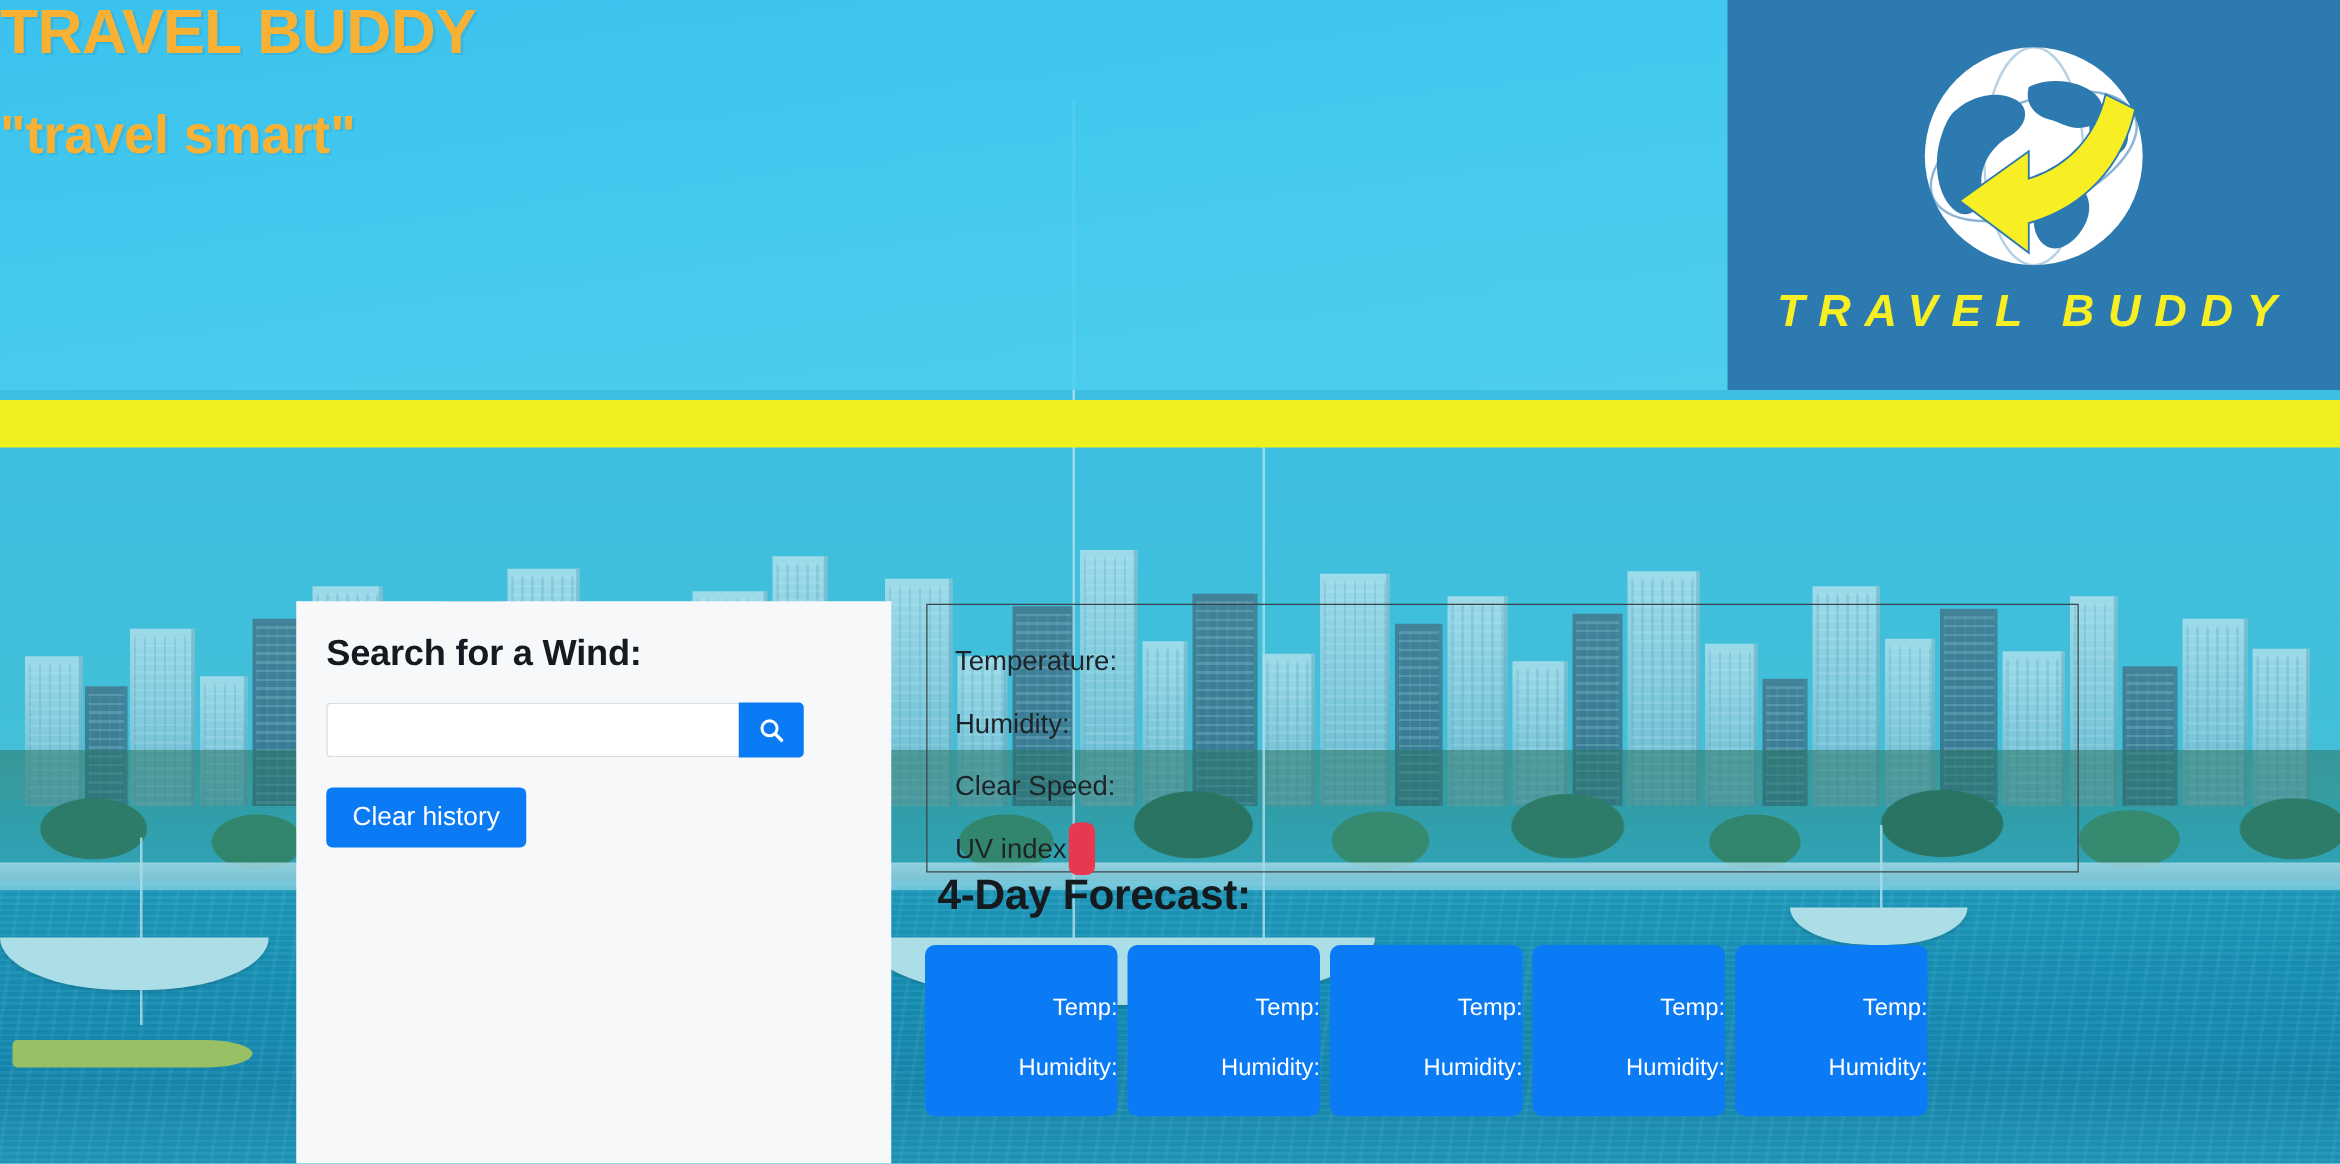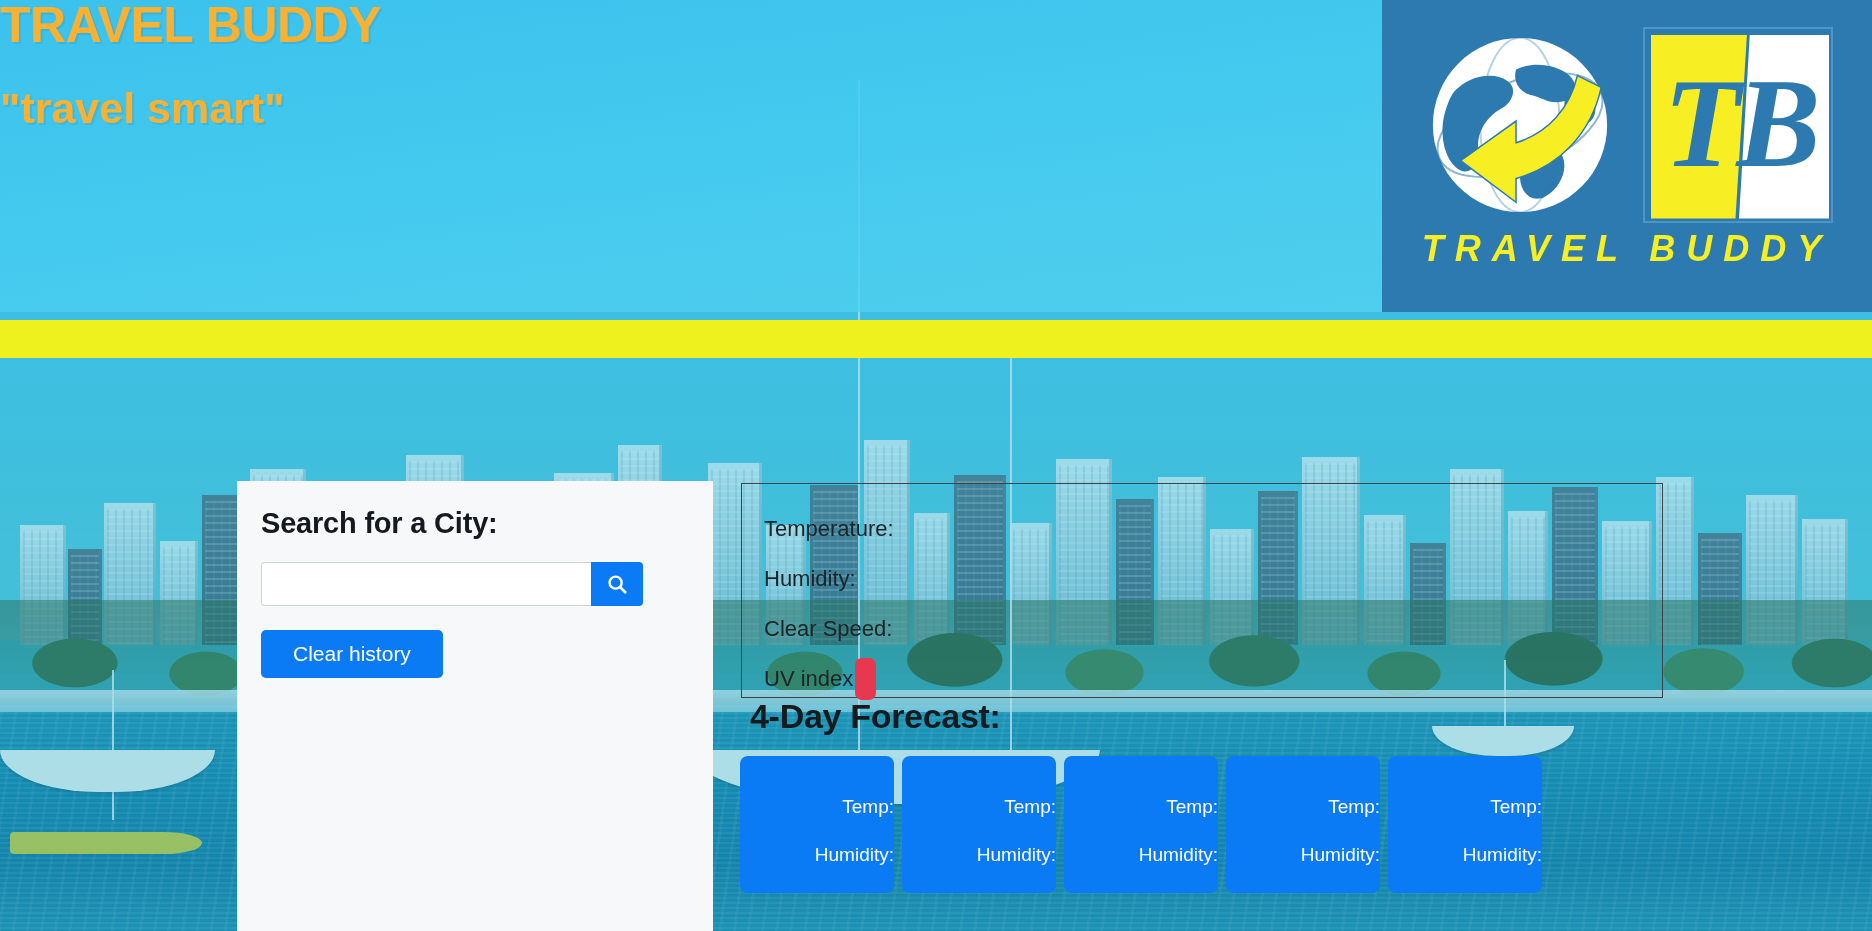--- a/index.html
+++ b/index.html
@@ -249,21 +249,21 @@
   .search-btn svg { display: block; }
   .clear-btn {
     margin-top: 24px;
     display: inline-block;
     background: #0b7bf5;
     color: #ffffff;
     border: none;
     border-radius: 5px;
     font-size: 21px;
     font-family: "Liberation Sans", sans-serif;
-    padding: 12px 32px;
+    padding: 12px 21px;
     cursor: pointer;
   }
   .history-list { margin-top: 18px; list-style: none; }
 
   
   .weather-panel {
     position: absolute; left: 741px; top: 483px;
     width: 922px; height: 215px;
     border: 1px solid #3a4449;
     z-index: 6;
@@ -401,35 +401,30 @@
                    C112 180 100 168 100 152 C100 140 98 128 104 122 Z" fill="#2d7ab0"></path>
 
           <ellipse cx="100" cy="100" rx="88" ry="44" fill="none" stroke="#2d7ab0" stroke-width="2" opacity=".55" transform="rotate(-22 100 100)"></ellipse>
           <ellipse cx="100" cy="100" rx="40" ry="88" fill="none" stroke="#2d7ab0" stroke-width="2" opacity=".35"></ellipse>
 
           <path d="M182 62 C172 108 140 142 96 154 L96 178 L40 136 L96 96 L96 118
                    C128 108 150 84 158 50 Z" fill="#f7ef23" stroke="#2d7ab0" stroke-width="1.5"></path>
         </svg>
       </div>
 
-      <div class="logo-tb">
-        <div class="half-y"></div>
-        <div class="half-w"></div>
-        <div class="tb-text">TB</div>
-      </div>
 
     </div>
     <div class="logo-caption">TRAVEL BUDDY</div>
   </div>
 
   <div class="yellow-bar"></div>
 
 
   <div class="search-card">
-    <h2>Search for a City:</h2>
+    <h2>Search for a Wind:</h2>
 
     <div class="search-row">
       <input class="search-input" type="text" value="" style="">
       <button class="search-btn">
         <span>
           <svg width="22" height="22" viewBox="0 0 24 24" aria-hidden="true">
             <circle cx="10.5" cy="10.5" r="6.6" fill="none" stroke="#ffffff" stroke-width="2.6"></circle>
             <line x1="15.4" y1="15.4" x2="21" y2="21" stroke="#ffffff" stroke-width="3" stroke-linecap="round"></line>
           </svg>
         </span>

